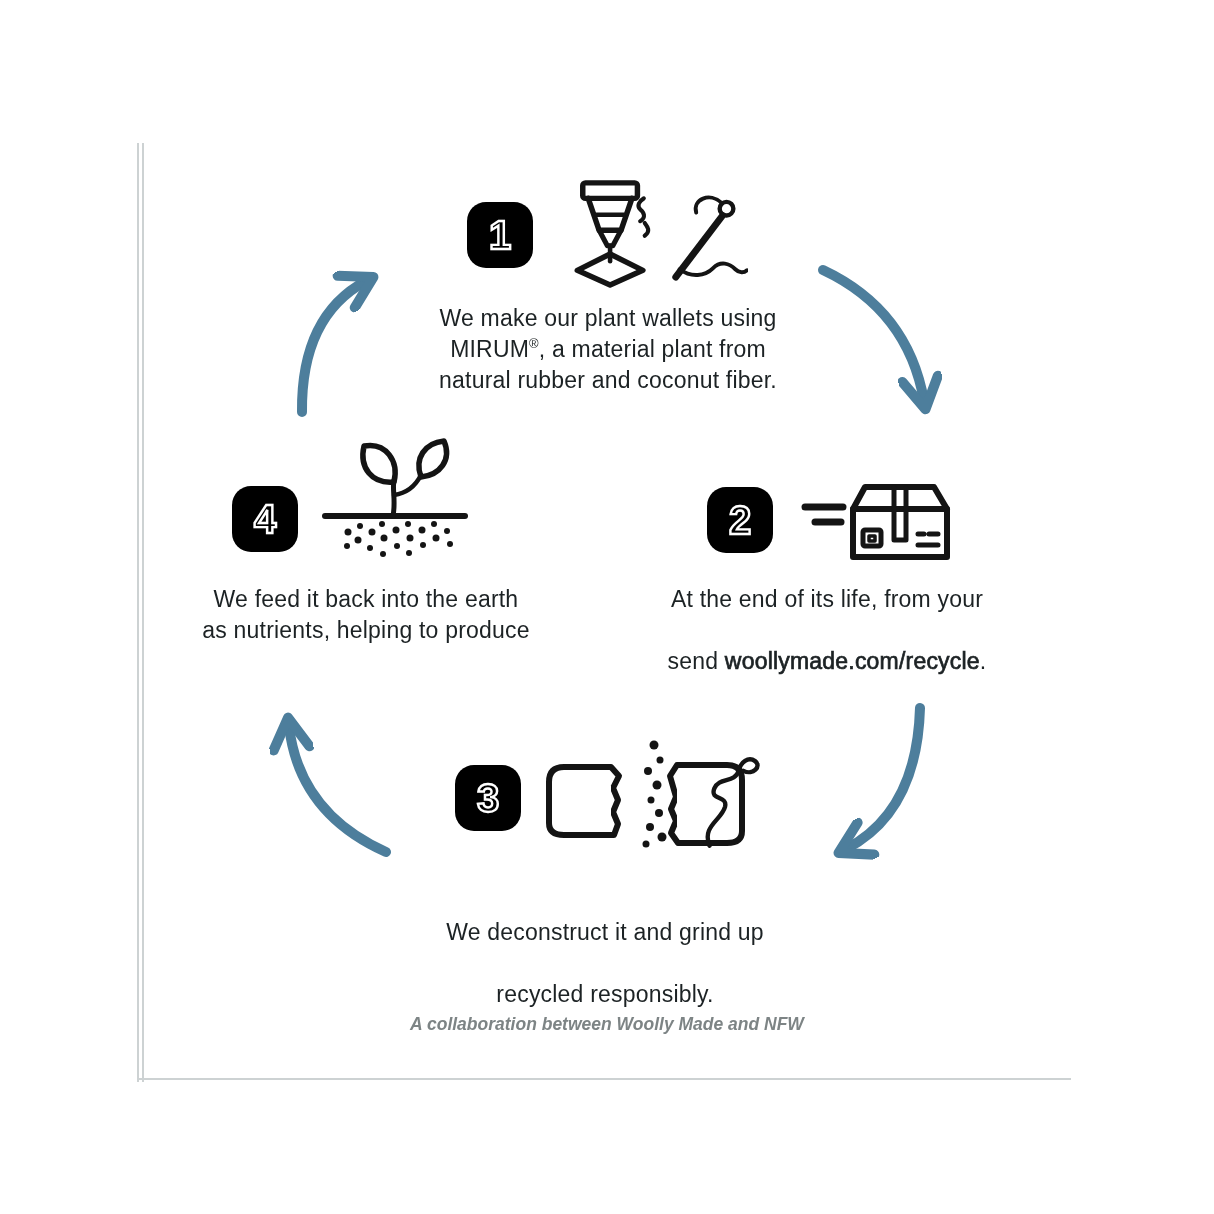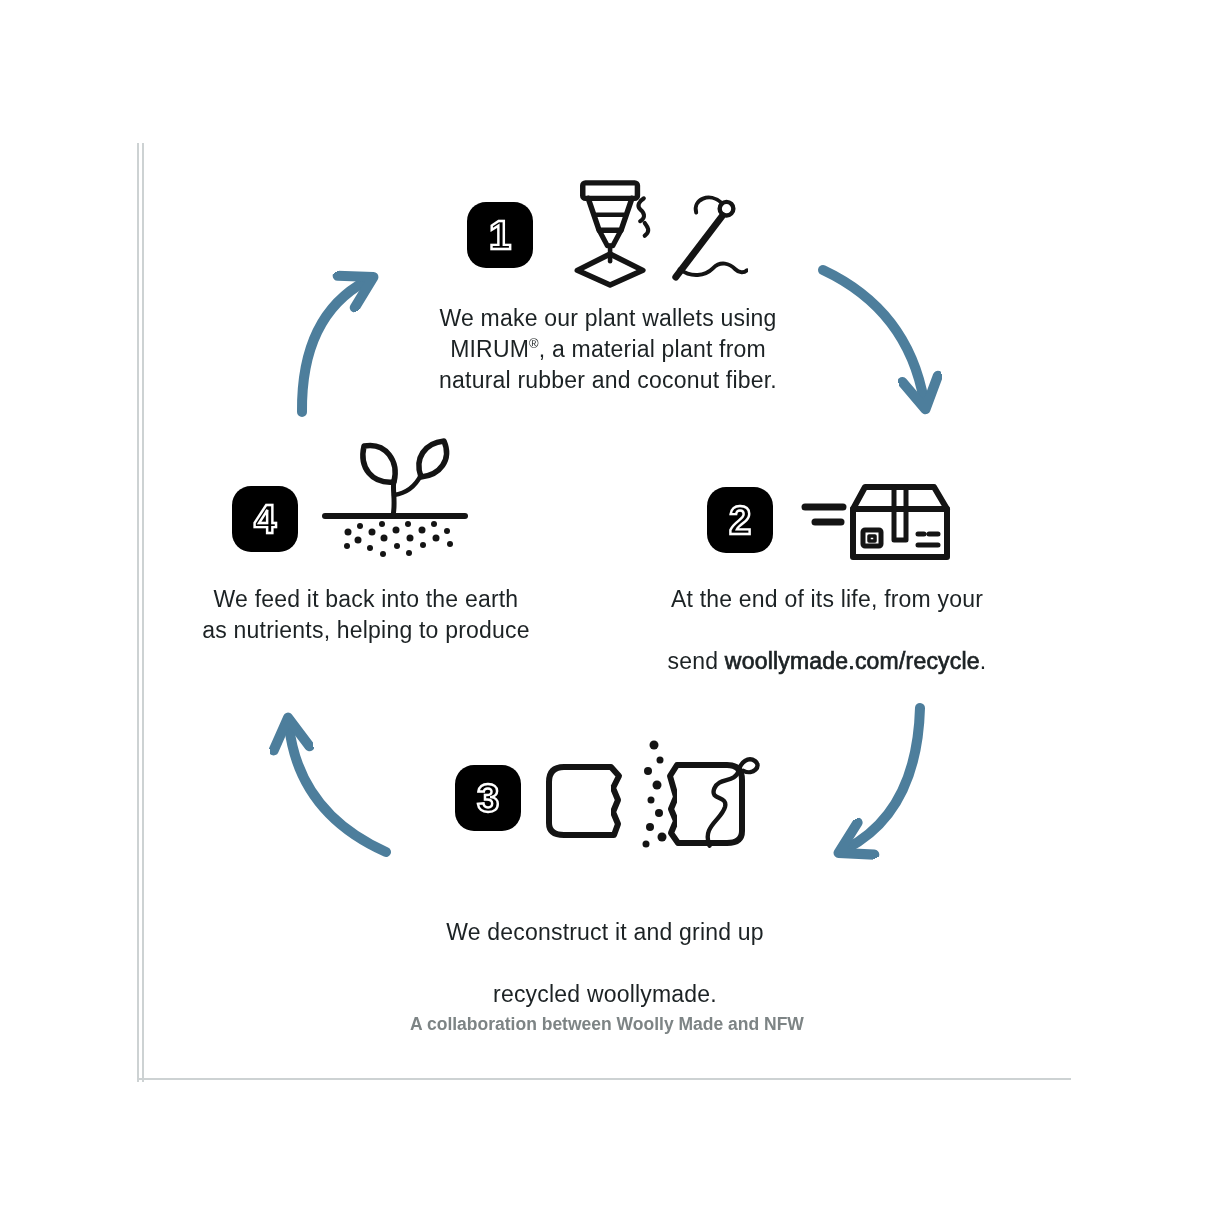--- a/index.html
+++ b/index.html
@@ -45,21 +45,21 @@
   }
   .step-text sup{font-size:13px;line-height:0;}
   .url-bold{-webkit-text-stroke:.7px var(--body-text,#1c2224);}
 
   
   .pic{position:absolute;}
   .ink{stroke:#141414;fill:none;stroke-linecap:round;stroke-linejoin:round;}
 
   .footer-note{
     position:absolute;left:0;right:0;top:1014px;text-align:center;
-    font-size:17.5px;font-weight:700;
+    font-size:17.5px;font-style:italic;font-weight:700;
     color:var(--footer-text,#7d8485);
     text-shadow:0 0 2px #fff;
   }
 </style>
 </head>
 <body>
 
 <div class="canvas">
 
   <div class="frame-line frame-v1"></div>
@@ -153,21 +153,21 @@
     </g>
   </svg>
 
   <svg class="pic" style="left:692px;top:750px;" width="68" height="100" viewBox="0 0 70 102">
     <path class="ink" d="M18,98 C10,78 30,72 34,58 C37,46 18,52 23,39 C28,27 44,34 48,21 C50,12 58,6 65,11 C72,16 63,26 53,21" stroke-width="4.5"></path>
   </svg>
 
   <div class="step-text" style="left:370px;top:869px;margin-top:48px;">
     <span>We deconstruct it and grind up</span><br>
     <br>
-    <span>recycled woollymade.</span>
+    <span>recycled responsibly.</span>
   </div>
 
   <div class="badge" style="left:232px;top:486px;">
     <span class="digit">4</span>
   </div>
 
   <svg class="pic" style="left:320px;top:432px;" width="150" height="134" viewBox="0 0 150 134">
     <path class="ink" d="M5,84 H145" stroke-width="6"></path>
     <path class="ink" d="M73,84 C76,68 72,58 74,48" stroke-width="5"></path>
     <path class="ink" d="M74,50 C52,52 39,36 44,14 C66,10 79,29 74,50 Z" stroke-width="5.5" fill="#ffffff"></path>

